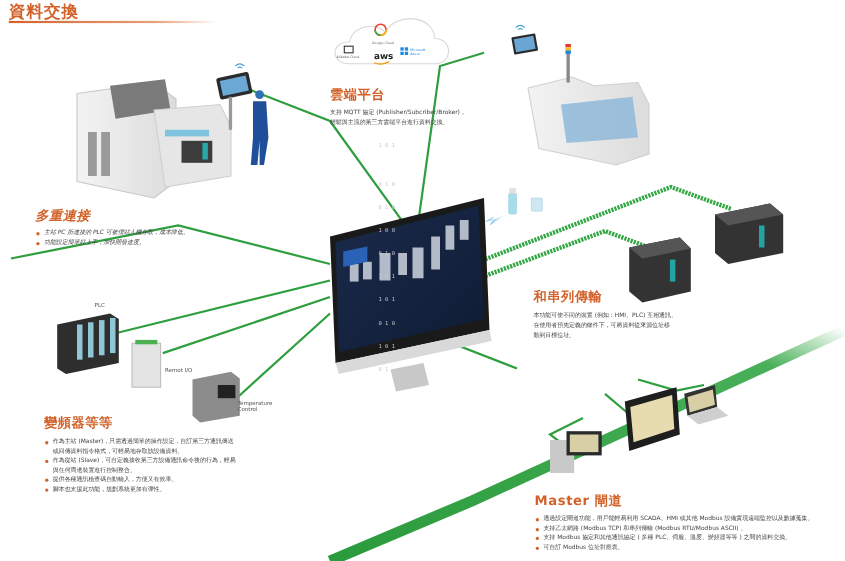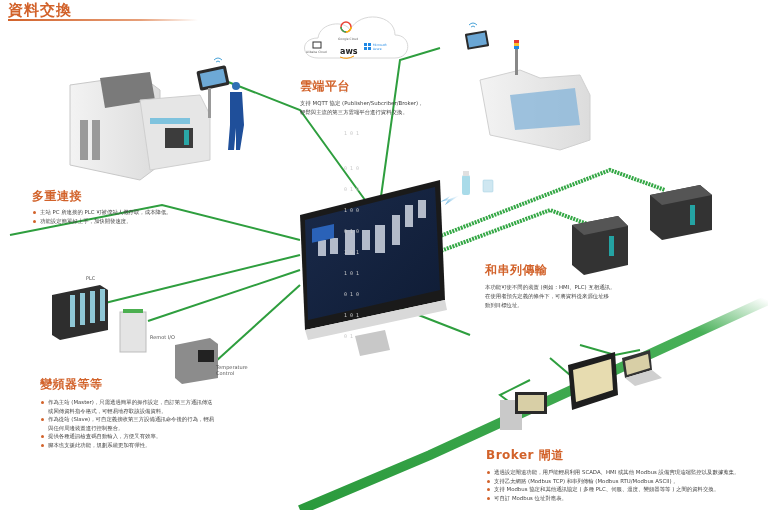--- a/index.html
+++ b/index.html
@@ -206,21 +206,21 @@
 </div>
 
 <div class="abs" style="left:300px; top:78px; width:150px;">
   <div class="sec-h">雲端平台</div>
   <div class="sec-p" style="margin-top:4px;">
     <div>支持 MQTT 協定 (Publisher/Subcriber/Broker)，</div>
     <div>輕鬆與主流的第三方雲端平台進行資料交換。</div>
   </div>
 </div>
 
-<div class="abs" style="left:32px; top:188px; width:180px;">
+<div class="abs" style="left:32px; top:188px; width:180px;font-style:italic;">
   <div class="sec-h">多重連接</div>
   <ul class="bl" style="margin-top:3px;">
     <li>主站 PC 所連接的 PLC 可被僕站人機存取，成本降低。</li>
     <li>功能設定簡單好上手，加快開發速度。</li>
   </ul>
 </div>
 
 <div class="abs" style="left:485px; top:262px; width:160px;">
   <div class="sec-h">和串列傳輸</div>
   <div class="sec-p" style="margin-top:4px;">
@@ -234,21 +234,21 @@
   <div class="sec-h">變頻器等等</div>
   <ul class="bl" style="margin-top:5px;">
     <li>作為主站 (Master)，只需透過簡單的操作設定，自訂第三方通訊傳送或回傳資料指令格式，可輕易地存取該設備資料。</li>
     <li>作為從站 (Slave)，可自定義接收第三方設備通訊命令後的行為，輕易與任何周邊裝置進行控制整合。</li>
     <li>提供各種通訊檢查碼自動輸入，方便又有效率。</li>
     <li>腳本也支援此功能，規劃系統更加有彈性。</li>
   </ul>
 </div>
 
 <div class="abs" style="left:486px; top:447px; width:280px;">
-  <div class="sec-h">Broker 閘道</div>
+  <div class="sec-h">Master 閘道</div>
   <ul class="bl" style="margin-top:4px;">
     <li>透過設定閘道功能，用戶能輕易利用 SCADA、HMI 或其他 Modbus 設備實現遠端監控以及數據蒐集。</li>
     <li>支持乙太網路 (Modbus TCP) 和串列傳輸 (Modbus RTU/Modbus ASCII) 。</li>
     <li>支持 Modbus 協定和其他通訊協定 ( 多種 PLC、伺服、溫度、變頻器等等 ) 之間的資料交換。</li>
     <li>可自訂 Modbus 位址對應表。</li>
   </ul>
 </div>
 
 <div class="abs lbl" style="left:86px; top:275px;">PLC</div>
 <div class="abs lbl" style="left:150px; top:334px;">Remot I/O</div>

